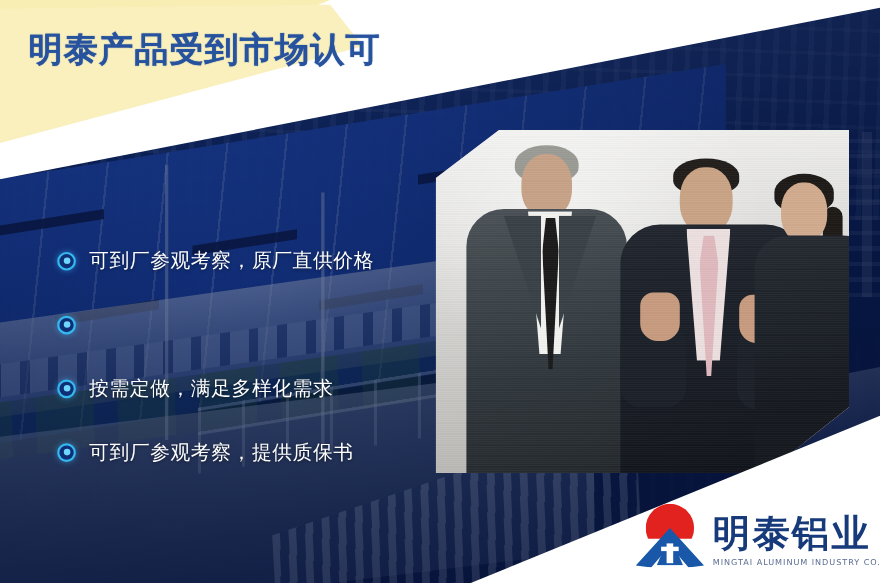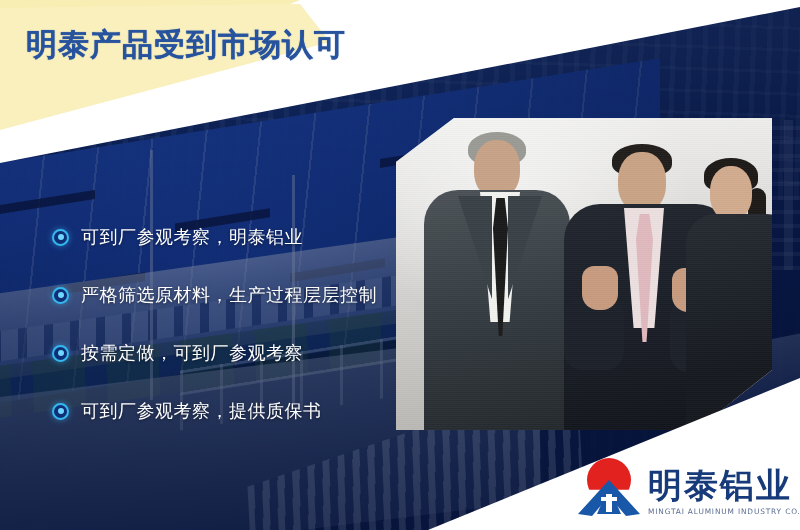--- a/index.html
+++ b/index.html
@@ -339,29 +339,28 @@
   </div>
 
   <div class="header-white"></div>
   <div class="header-yellow"></div>
   <div class="header-yellow-2"></div>
   <div class="page-title">明泰产品受到市场认可</div>
 
   <div class="bullets">
     <div class="bullet-row">
       <span class="bullet-icon"></span>
-      <span class="bullet-text">可到厂参观考察，明泰铝业</span>
+      <span class="bullet-text">可到厂参观考察，原厂直供价格</span>
     </div>
     <div class="bullet-row">
       <span class="bullet-icon"></span>
-      <span class="bullet-text">严格筛选原材料，生产过程层层控制</span>
     </div>
     <div class="bullet-row">
       <span class="bullet-icon"></span>
-      <span class="bullet-text">按需定做，可到厂参观考察</span>
+      <span class="bullet-text">按需定做，满足多样化需求</span>
     </div>
     <div class="bullet-row">
       <span class="bullet-icon"></span>
       <span class="bullet-text">可到厂参观考察，提供质保书</span>
     </div>
   </div>
 
   <div class="corner-white"></div>
 
   <div class="logo">

